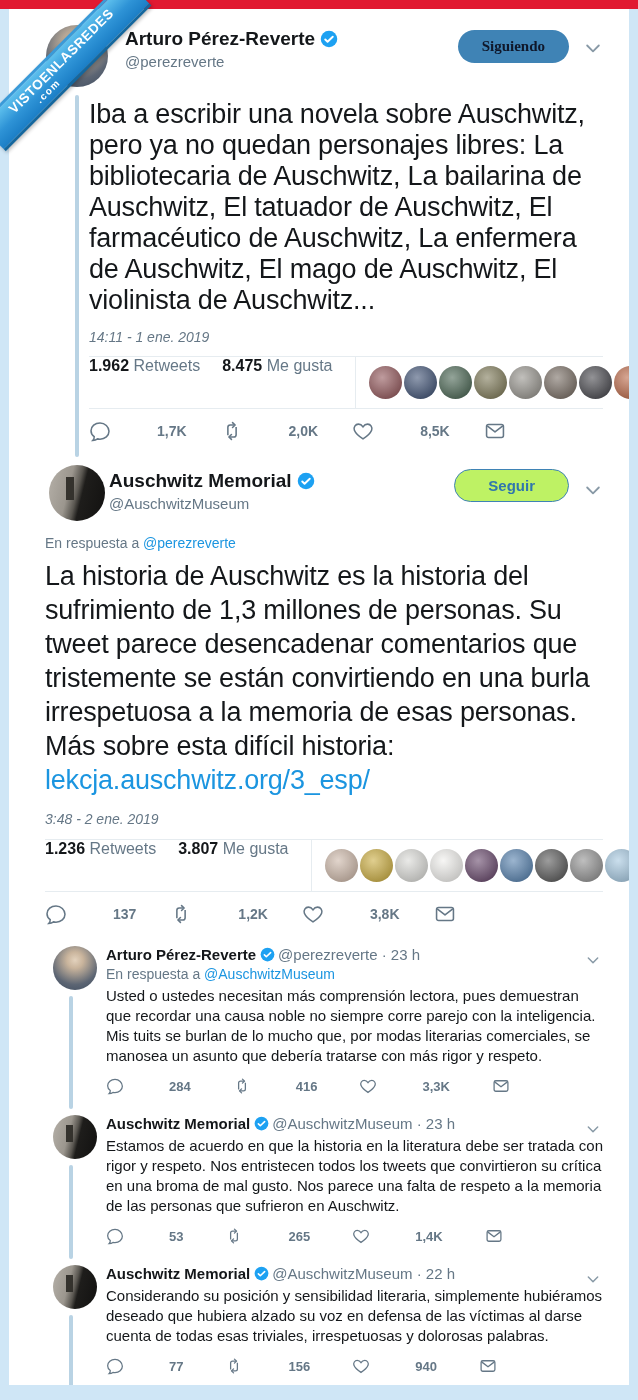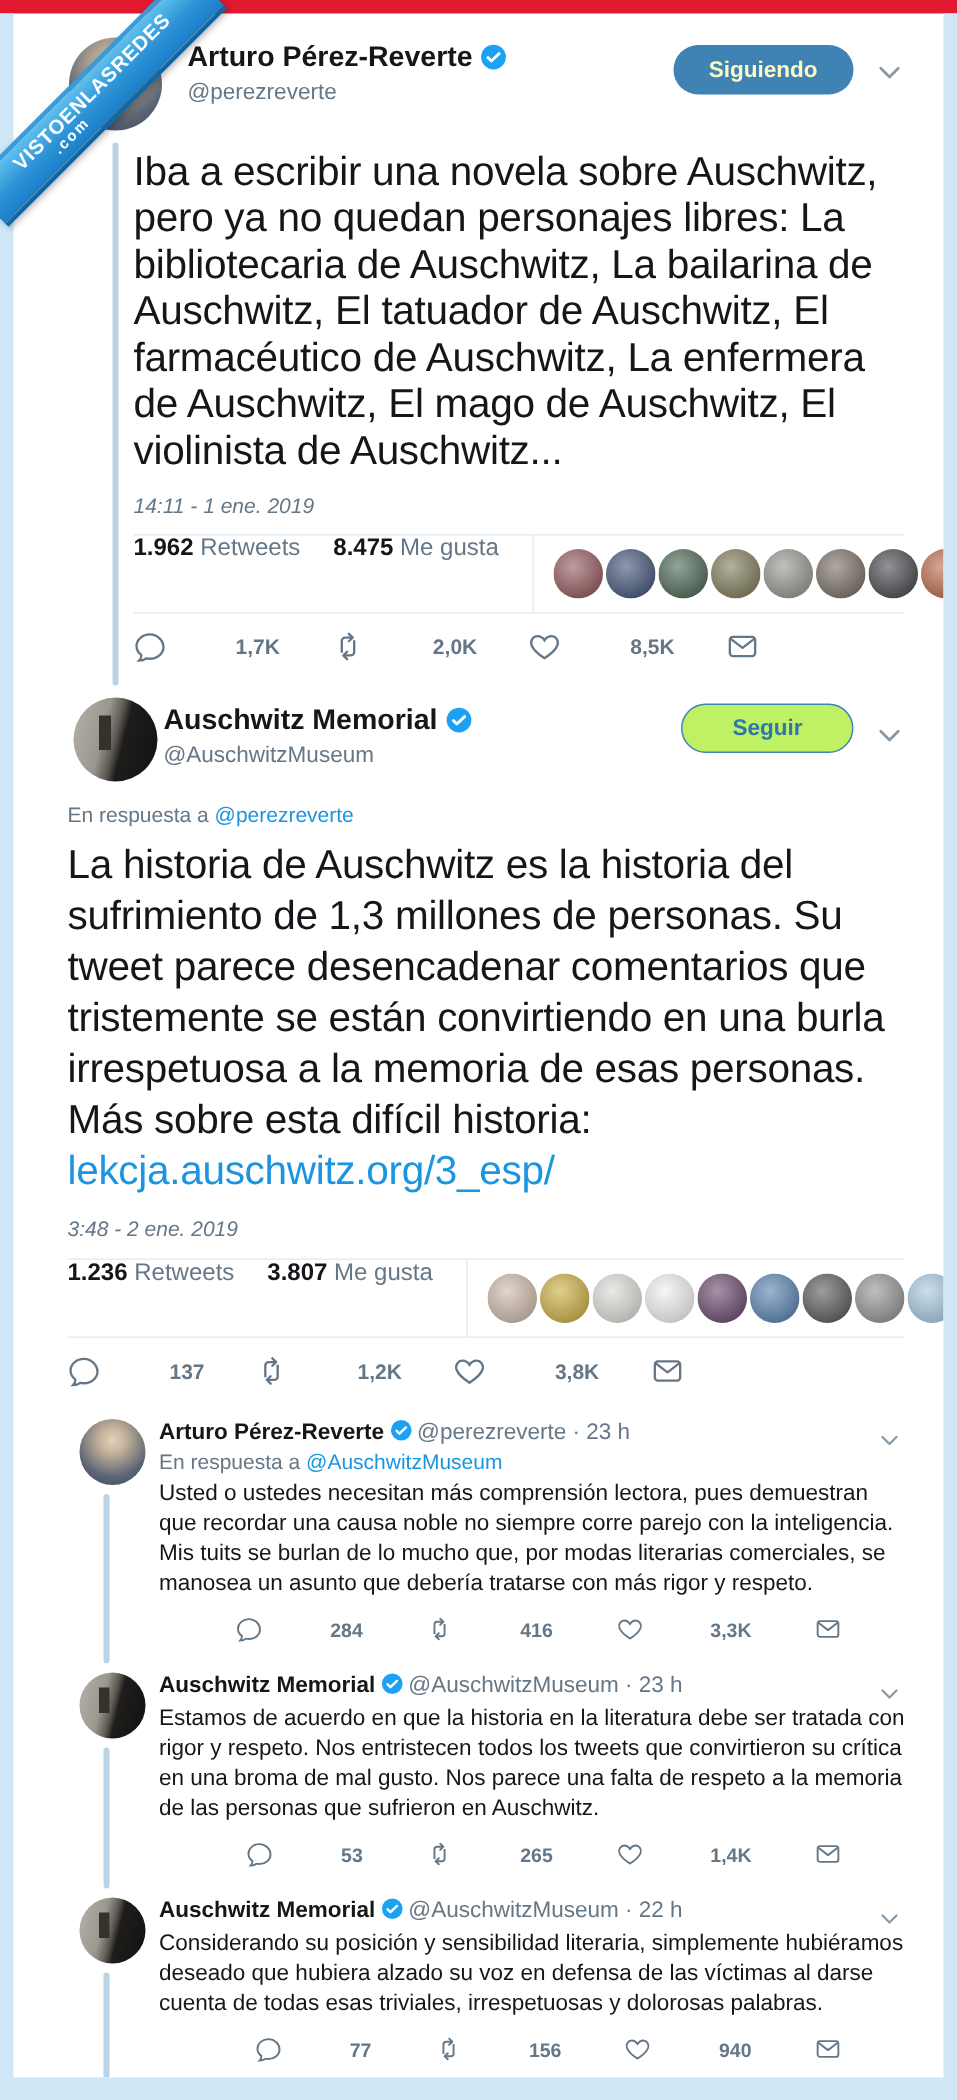--- a/index.html
+++ b/index.html
@@ -33,22 +33,22 @@
   .av-memorial::after{content:'';position:absolute;left:30%;top:22%;width:15%;height:40%;background:#34322d;}
   
   .t1{position:relative;padding:16px 26px 0 80px;}
   .t1::before{content:'';position:absolute;left:66px;top:86px;bottom:-4px;width:4px;border-radius:2px;background:var(--thread);}
   .t1 .avatar{left:37px;top:16px;width:62px;height:62px;}
   .f-head{display:flex;align-items:flex-start;margin-left:36px;min-height:64px;}
   .f-names{flex:1;padding-top:3px;}
   .f-name{font-size:19px;font-weight:bold;display:inline-block;}
   .badge{width:18px;height:18px;vertical-align:-3px;margin-left:5px;}
   .f-handle{font-size:15px;color:var(--gray);margin-top:3px;}
-  .btn-following{border:none;border-radius:100px;background:#3f83b5;color:#fef9c3;
-    font-family:Liberation Sans, sans-serif;font-weight:bold;font-size:15px;padding:8px 24px;margin:5px 14px 0 8px;cursor:pointer;}
+  .btn-following{border:none;border-radius:100px;background:#3f83b5;color:#0f172a;
+    font-family:Liberation Serif, serif;font-weight:bold;font-size:15px;padding:8px 24px;margin:5px 14px 0 8px;cursor:pointer;}
   .btn-follow{border:1.5px solid #3f83b5;border-radius:100px;background:#bef264;color:#3076ad;
     font-family:inherit;font-weight:bold;font-size:15px;padding:7px 33px;margin:2px 14px 0 8px;cursor:pointer;}
   .chev{width:20px;height:20px;color:#8899a6;margin-top:13px;flex:none;cursor:pointer;}
   .f-text{font-size:27px;line-height:31px;letter-spacing:-.2px;margin-top:10px;}
   .f-text2{font-size:27px;line-height:34px;letter-spacing:-.2px;margin-top:8px;}
   a.link{color:var(--link);text-decoration:none;cursor:pointer;}
   .f-time{font-size:14px;color:var(--gray);margin:13px 0 11px;font-style:italic;}
   .stats{display:flex;align-items:flex-start;height:53px;border-top:1px solid var(--divider);border-bottom:1px solid var(--divider);}
   .stat{font-size:16px;color:var(--gray);margin-right:22px;white-space:nowrap;cursor:pointer;}
   .stat b{color:var(--txt);}
@@ -69,21 +69,21 @@
   .reply::before{content:'';position:absolute;left:60px;top:60px;bottom:-4px;width:4px;border-radius:2px;background:var(--thread);}
   .reply:last-child::before{bottom:-60px;}
   .reply .avatar{left:44px;top:10px;width:44px;height:44px;}
   .r-head{font-size:15px;padding-right:40px;}
   .r-name{font-weight:bold;}
   .r-badge{width:15px;height:15px;vertical-align:-2px;margin:0 3px 0 4px;}
   .r-meta{color:var(--gray);}
   .r-chev{position:absolute;right:28px;top:16px;width:16px;height:16px;color:#8899a6;cursor:pointer;}
   .r-ctx{font-size:14px;color:var(--gray);margin-top:3px;}
   .r-text{font-size:15px;line-height:20px;margin-top:4px;color:#14171a;}
-  .r-actions{display:flex;align-items:center;height:38px;color:var(--gray);margin-top:1px;justify-content:flex-end;}
+  .r-actions{display:flex;align-items:center;height:38px;color:var(--gray);margin-top:1px;}
   .r-actions .act{margin-right:42px;}
   .r-actions .ic{width:18px;height:18px;}
   .r-actions span{font-size:13px;margin-left:9px;}
   .hidden-defs{position:absolute;width:0;height:0;overflow:hidden;}
 </style>
 </head>
 <body>
 
 <svg class="hidden-defs" aria-hidden="true">
   <defs>

